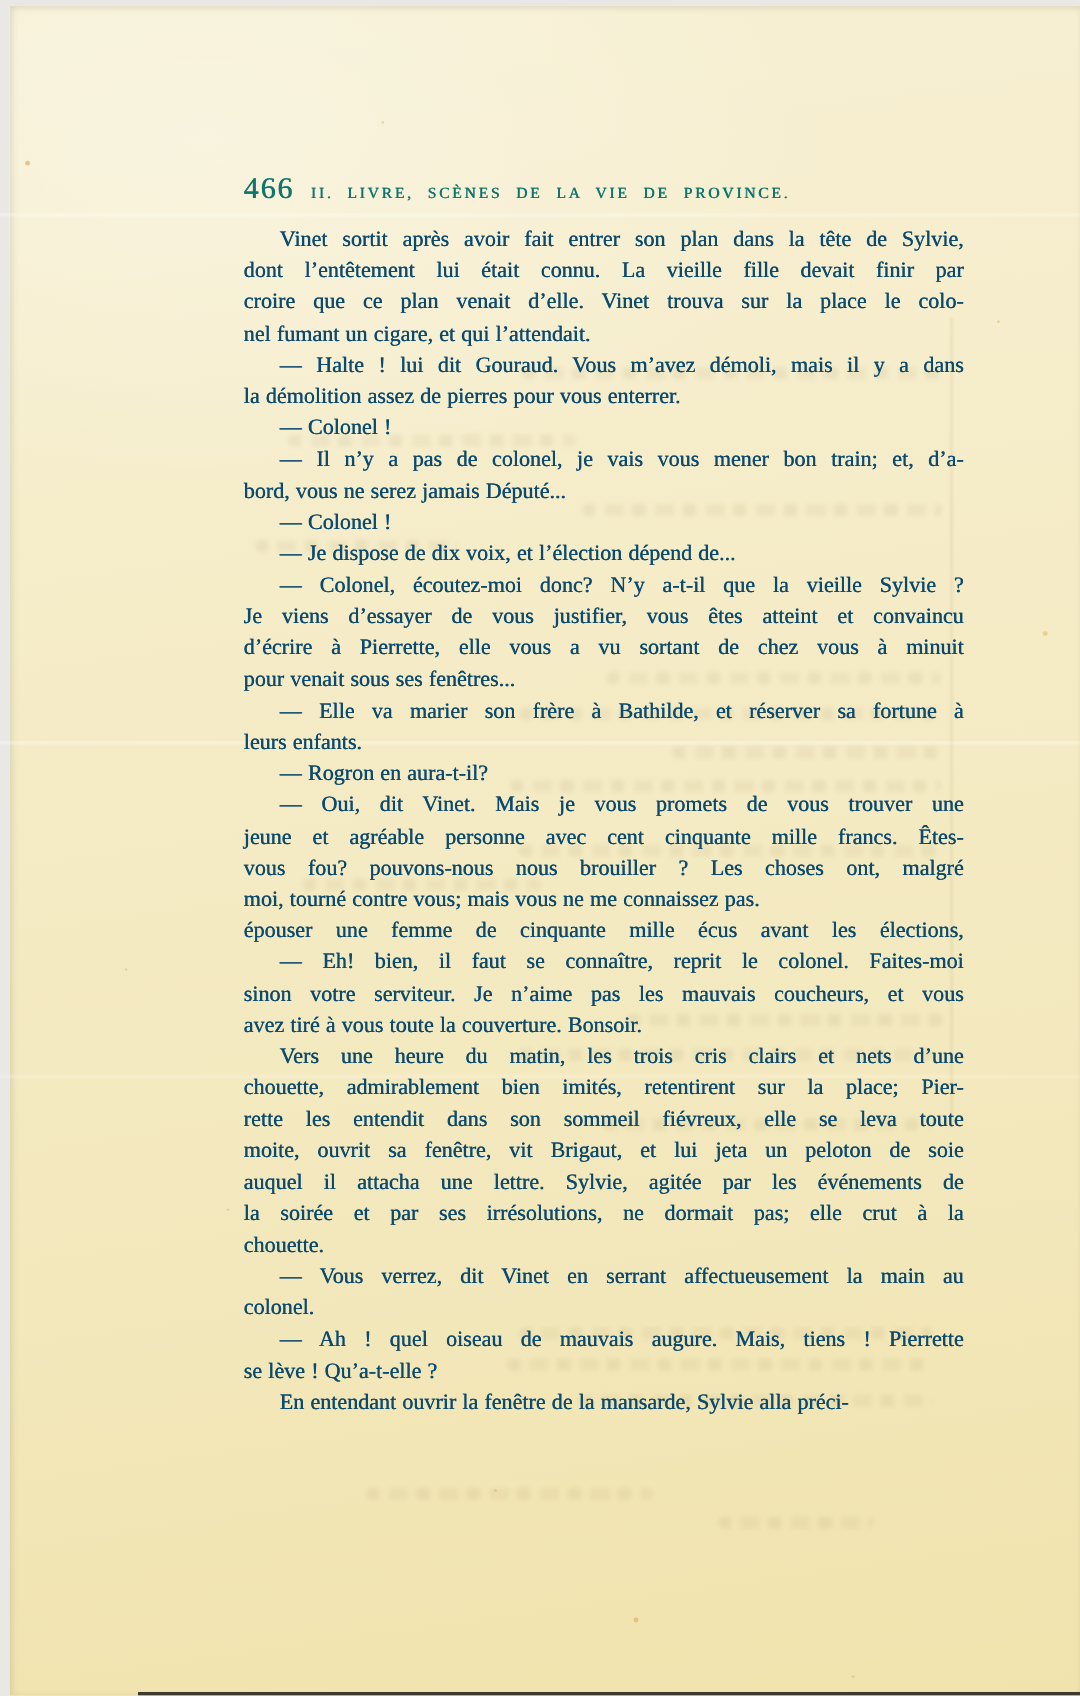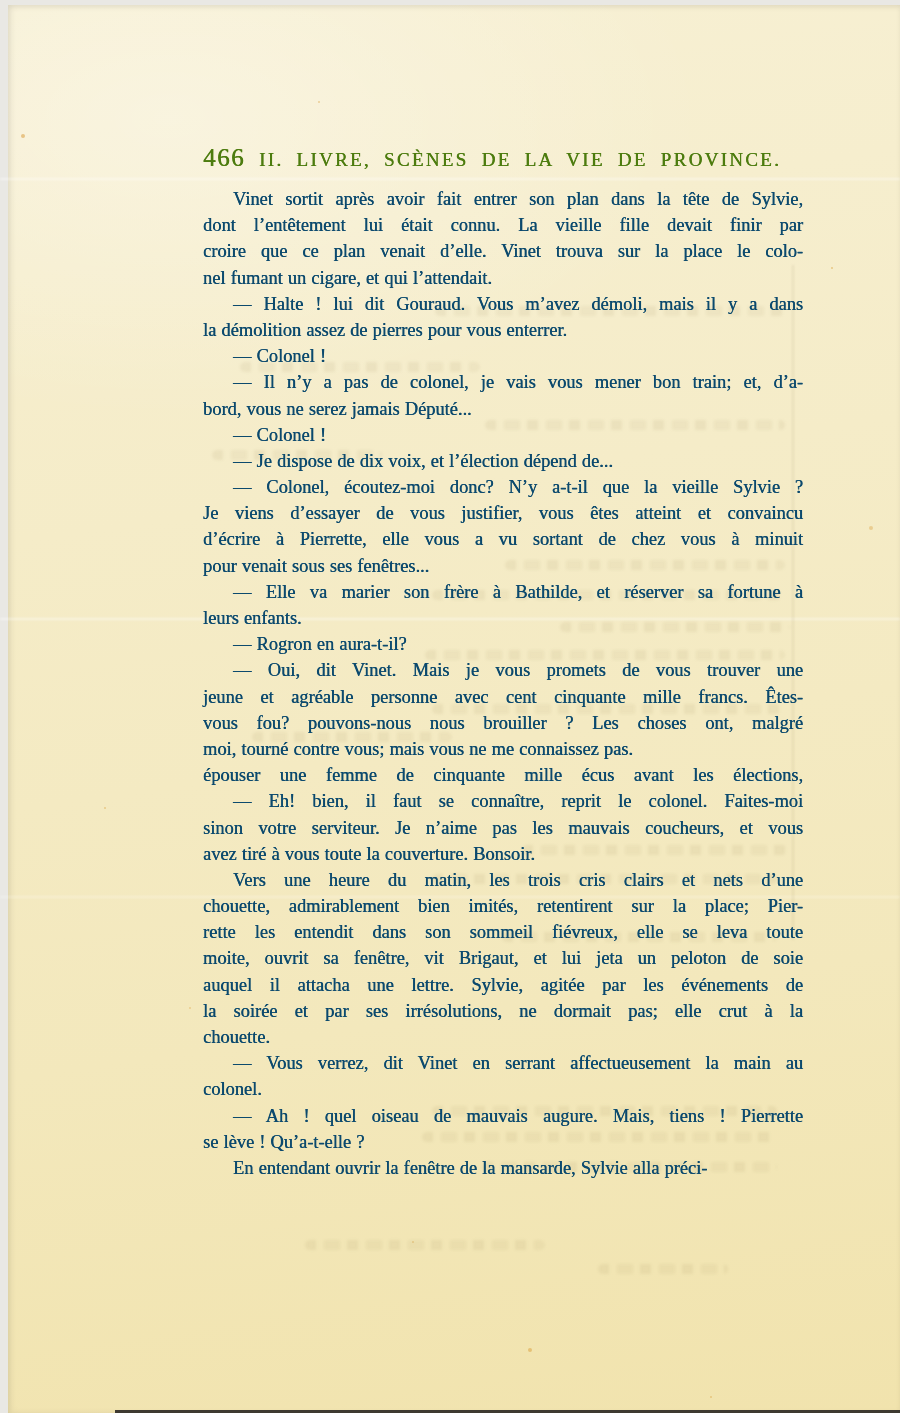--- a/index.html
+++ b/index.html
@@ -12,28 +12,28 @@
   .paper{
     position:absolute;left:8px;top:5px;right:0;bottom:0;
     background:
       radial-gradient(900px 500px at 18% 8%, rgba(255,255,255,0.30), rgba(255,255,255,0) 60%),
       linear-gradient(172deg,#f7f0d4 0%,#f5ecc8 35%,#f3e8bc 70%,#f1e3ad 100%);
     box-shadow: inset 3px 0 6px rgba(0,0,0,0.07), inset 0 3px 5px rgba(0,0,0,0.05);
   }
   .header-row{
     position:absolute;left:203px;top:144px;width:600px;
     display:flex;align-items:baseline;
-    color:#4d7c0f;
+    color:#0f766e;
   }
   .page-number{
     font-size:25px;letter-spacing:1.5px;
     text-shadow:0.4px 0 0 currentColor;
   }
   .running-header{
-    font-size:19px;letter-spacing:2.3px;word-spacing:6px;
+    font-size:13px;letter-spacing:2.3px;word-spacing:6px;
     margin-left:14px;
     text-shadow:0.45px 0 0 currentColor;
     white-space:nowrap;
   }
   .text-block{
     position:absolute;left:203px;top:186px;width:600px;
     font-size:18.4px;color:#0c4a6e;
     text-shadow:0.35px 0 0 currentColor;
     word-spacing:0.5px;
   }

